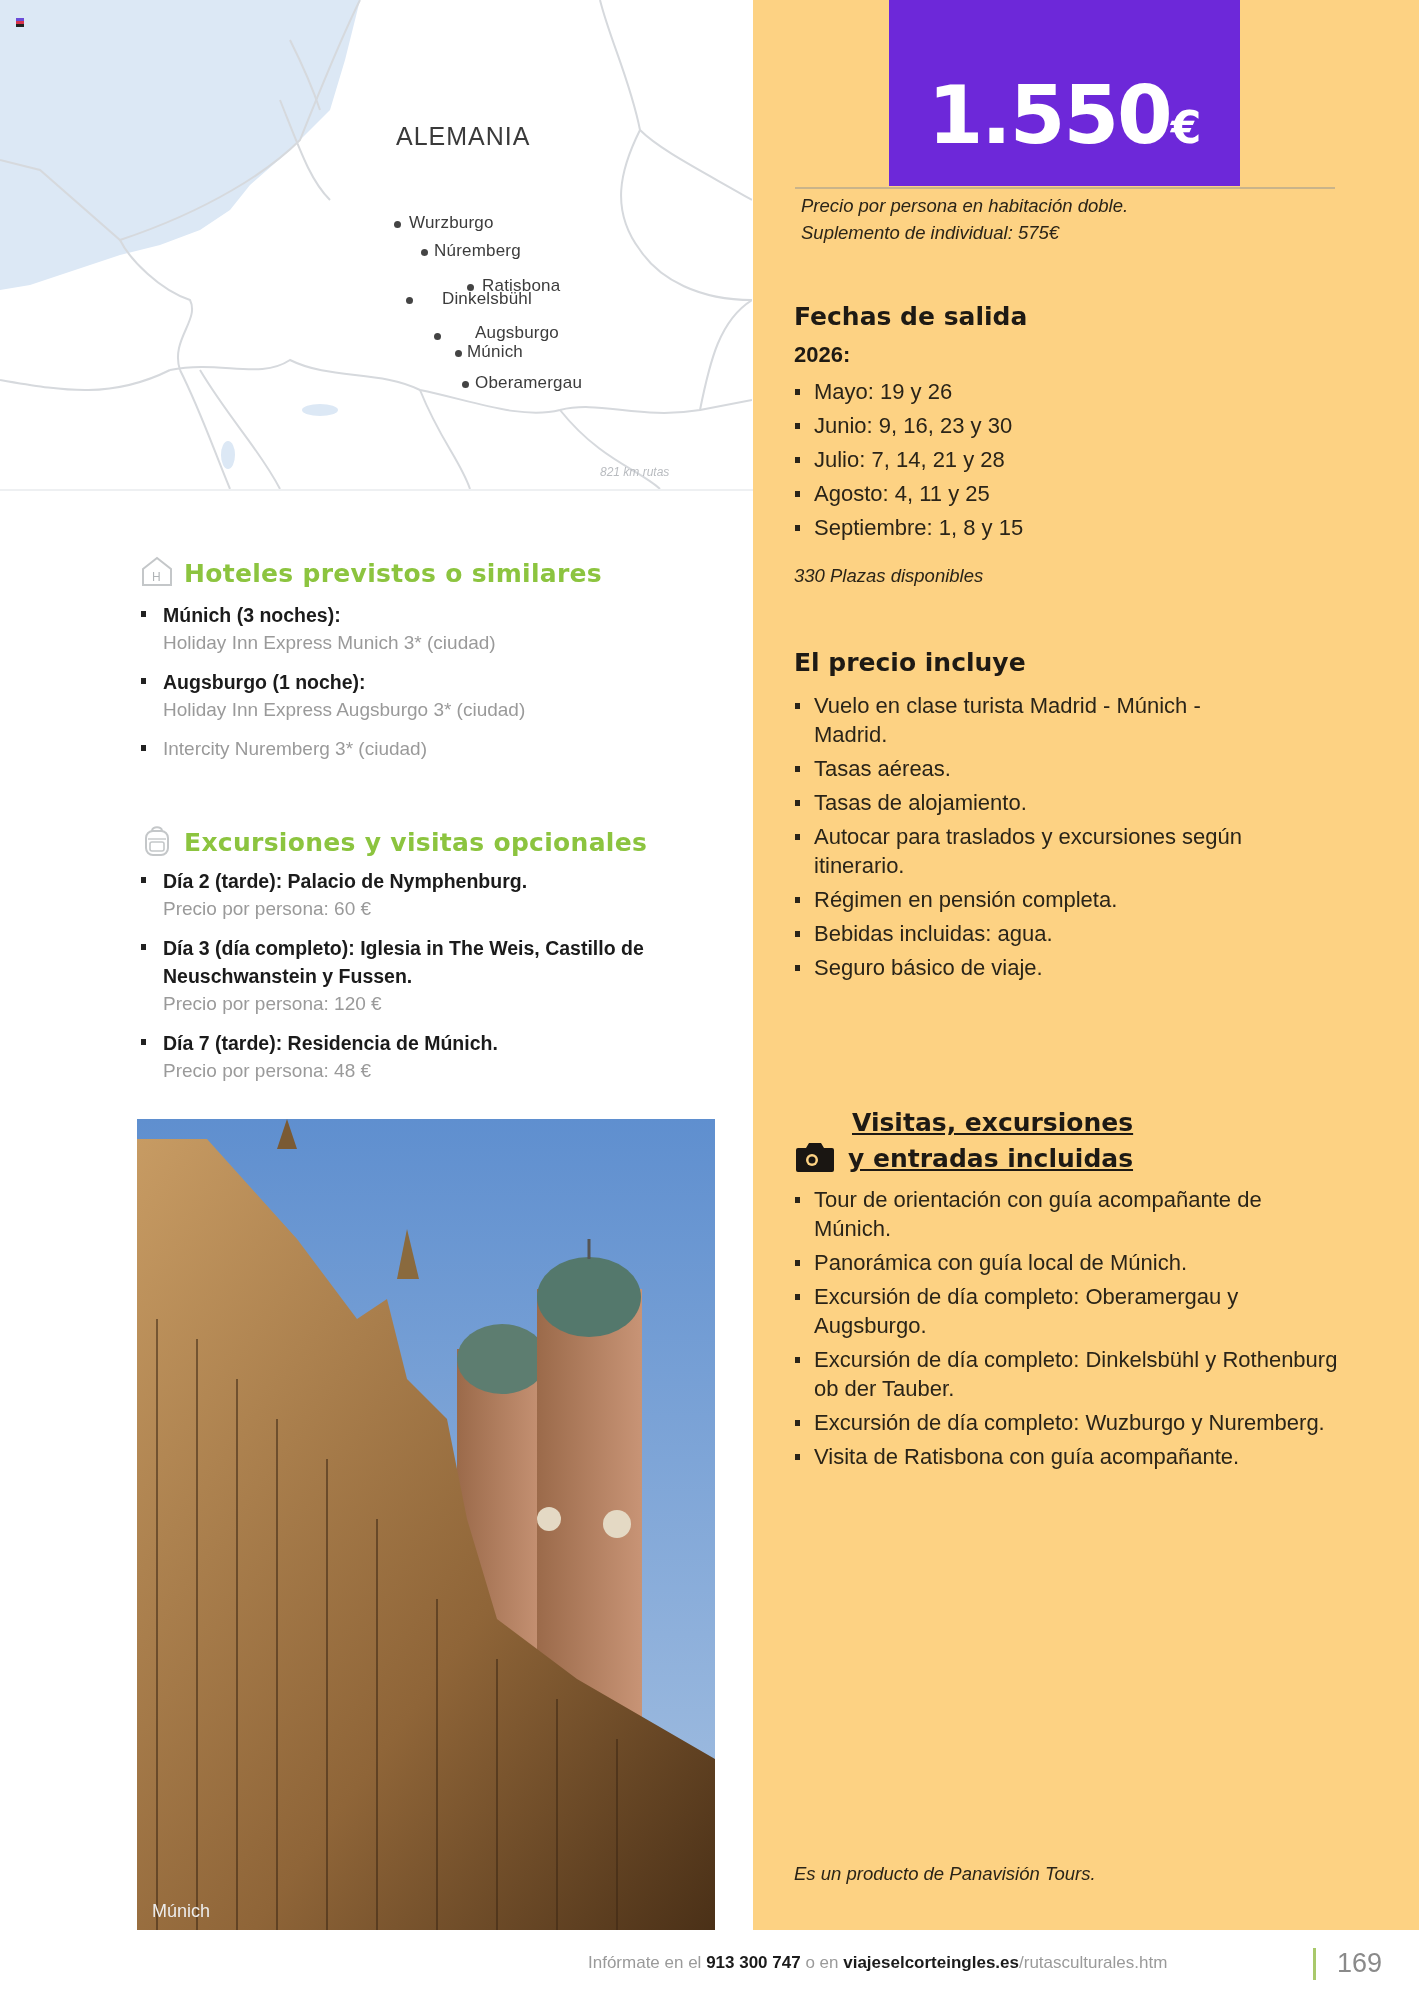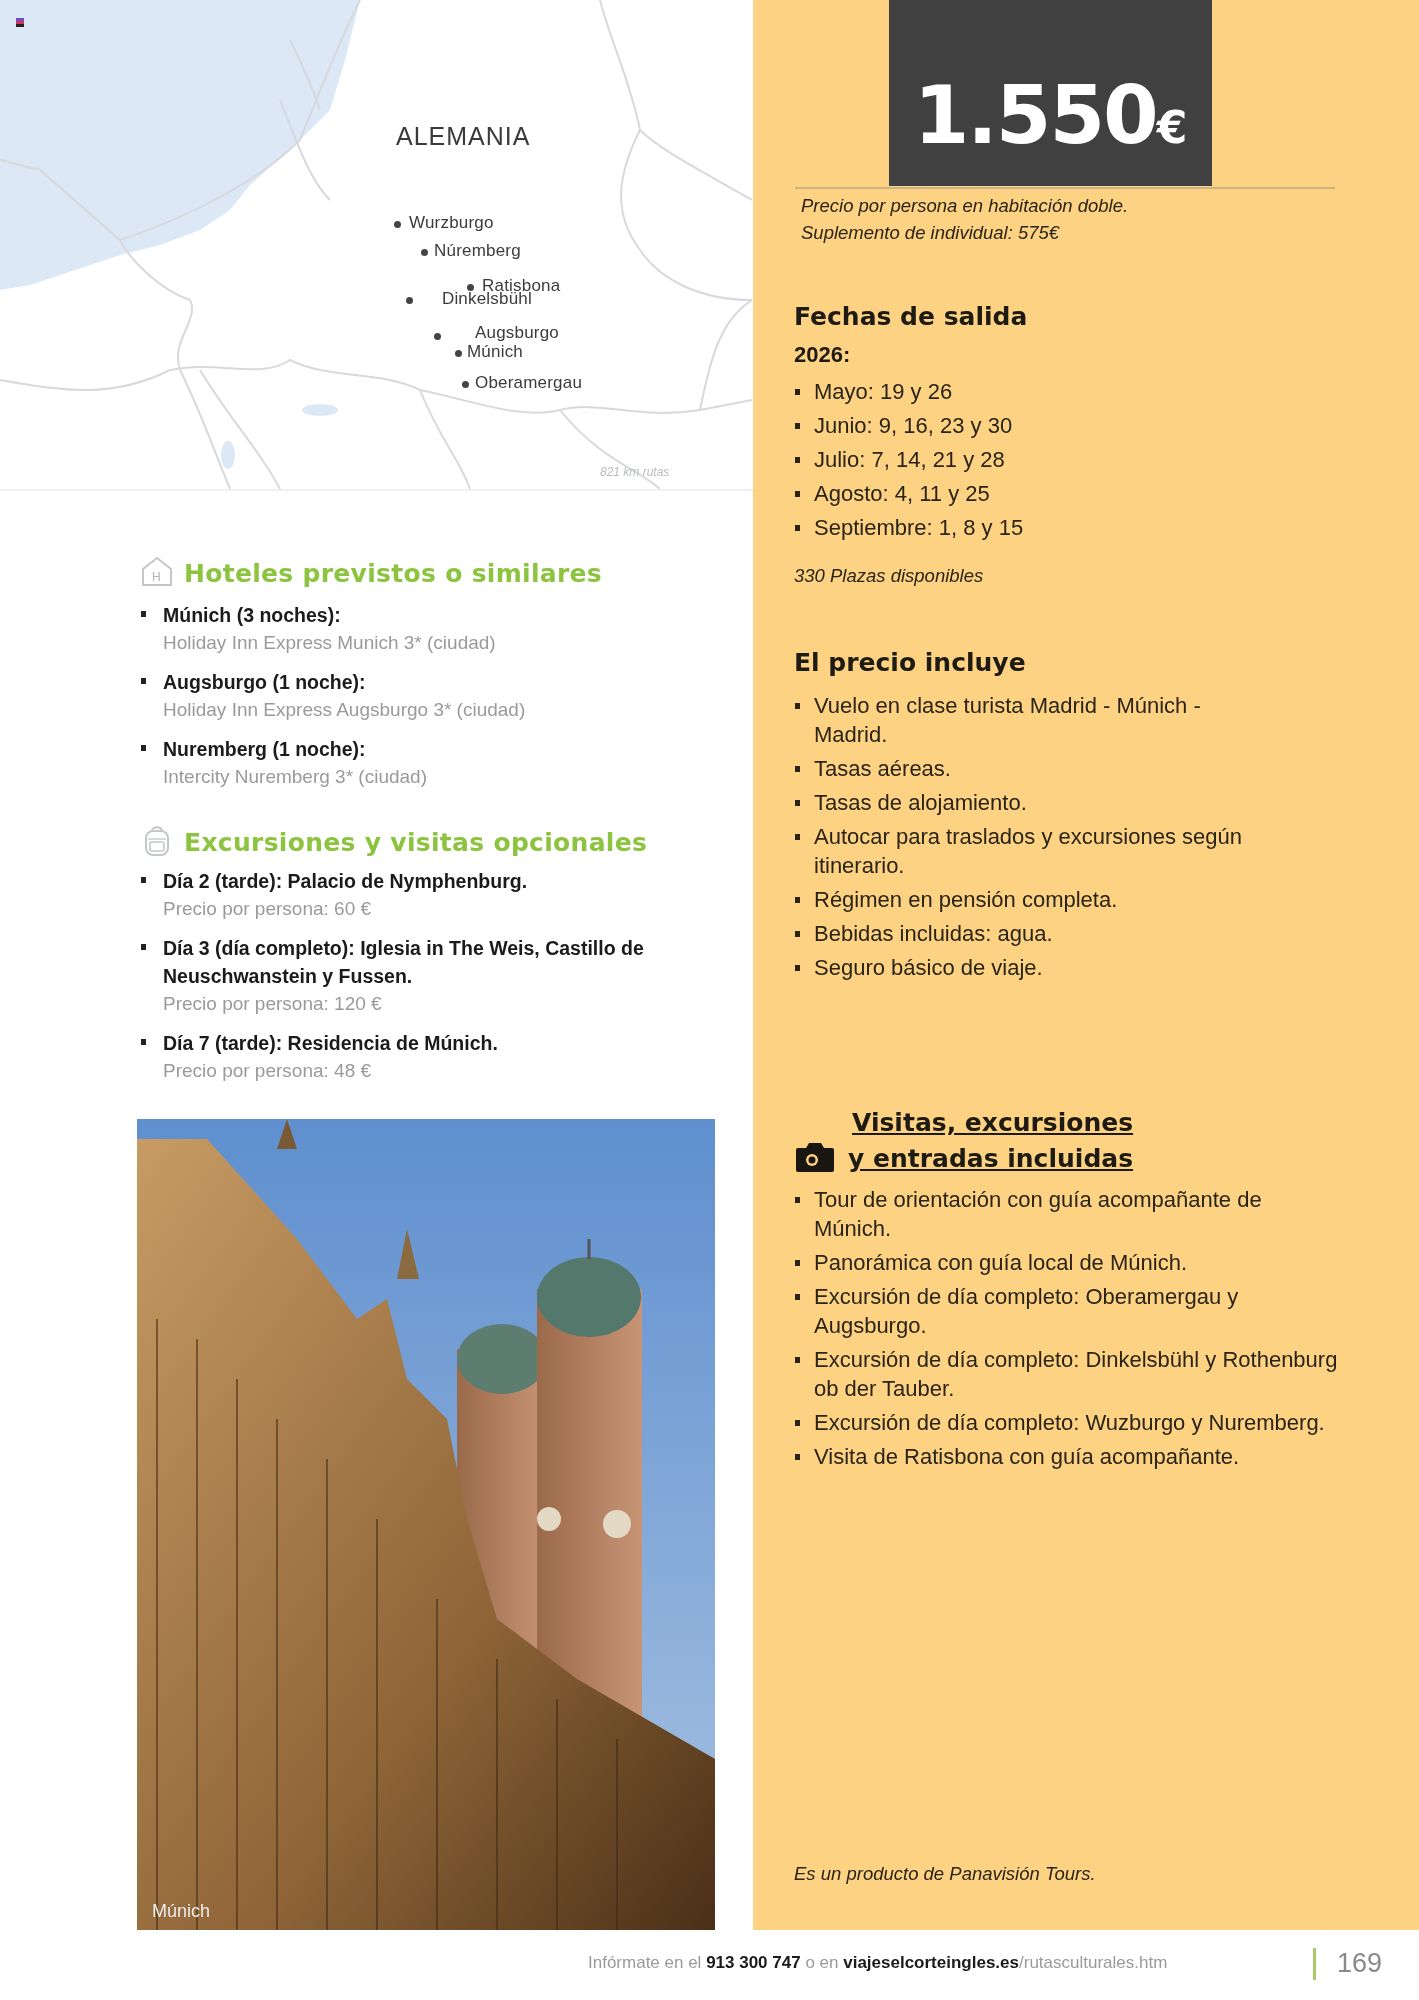--- a/index.html
+++ b/index.html
@@ -20,21 +20,21 @@
   .lst{position:absolute;left:137px;width:600px;margin:0;padding:0;list-style:none;}
   .lst li{position:relative;padding-left:26px;margin-bottom:11px;}
   .lst li::before{content:"";position:absolute;left:4px;top:10px;width:5px;height:6px;background:#222;}
   .lst .b{font-weight:bold;font-size:19.5px;line-height:28px;color:#1b1b1b;display:block;}
   .lst .g{font-size:19px;line-height:28px;color:#9a9a9a;display:block;}
   
   #photo{left:137px;top:1119px;width:578px;height:811px;overflow:hidden;background:#8e6a3e;}
   #photo-caption{position:absolute;left:15px;bottom:8px;color:#ececec;font-size:18px;}
   
   #panel{left:753px;top:0;width:666px;height:1930px;background:#fdd283;}
-  #price-box{left:889px;top:0;width:323px;height:186px;background:#404040;}
+  #price-box{left:889px;top:0;width:351px;height:186px;background:#6d28d9;}
   #price{position:absolute;left:0;right:0;bottom:8px;text-align:center;font-family:"DejaVu Sans",sans-serif;font-weight:bold;font-size:80px;color:#ffffff;letter-spacing:-2px;line-height:100px;}
   #price .eur{font-size:44px;letter-spacing:0;}
   #price-rule{left:795px;top:187px;width:540px;height:2px;background:#c9b48a;}
   .note{position:absolute;left:801px;font-style:italic;font-size:18.5px;color:#2a2418;line-height:27px;}
   .rhead{position:absolute;left:794px;font-family:"DejaVu Sans",sans-serif;font-weight:bold;font-size:25px;color:#1e1a14;}
   .rlst{position:absolute;left:794px;width:600px;margin:0;padding:0;list-style:none;}
   .rlst li{position:relative;padding-left:20px;font-size:22px;line-height:29px;color:#2a2418;margin-bottom:5px;}
   .rlst li::before{content:"";position:absolute;left:1px;top:12px;width:5px;height:6px;background:#2a2418;}
   #dates-year{left:794px;top:342px;font-weight:bold;font-size:22px;color:#1e1a14;}
   #dates-plazas{left:794px;top:565px;font-size:18.5px;font-style:italic;color:#2a2418;}
@@ -110,21 +110,20 @@
 <ul class="lst" style="top:601px">
   <li>
       <span class="b">Múnich (3 noches):</span>
       <span class="g">Holiday Inn Express Munich 3* (ciudad)</span>
     </li>
   <li>
       <span class="b">Augsburgo (1 noche):</span>
       <span class="g">Holiday Inn Express Augsburgo 3* (ciudad)</span>
     </li>
   <li>
-      <span class="b">Nuremberg (1 noche):</span>
       <span class="g">Intercity Nuremberg 3* (ciudad)</span>
     </li>
 </ul>
 
 <div class="sec-head" style="top:823px">
   <span>
     <svg width="34" height="34" viewBox="0 0 34 34">
         <rect x="6" y="8" width="22" height="24" rx="7" fill="none" stroke="#c4c7c9" stroke-width="2"></rect>
         <path d="M12,8 C12,3 22,3 22,8" fill="none" stroke="#c4c7c9" stroke-width="2"></path>
         <rect x="10" y="19" width="14" height="9" rx="2" fill="none" stroke="#c4c7c9" stroke-width="1.6"></rect>

